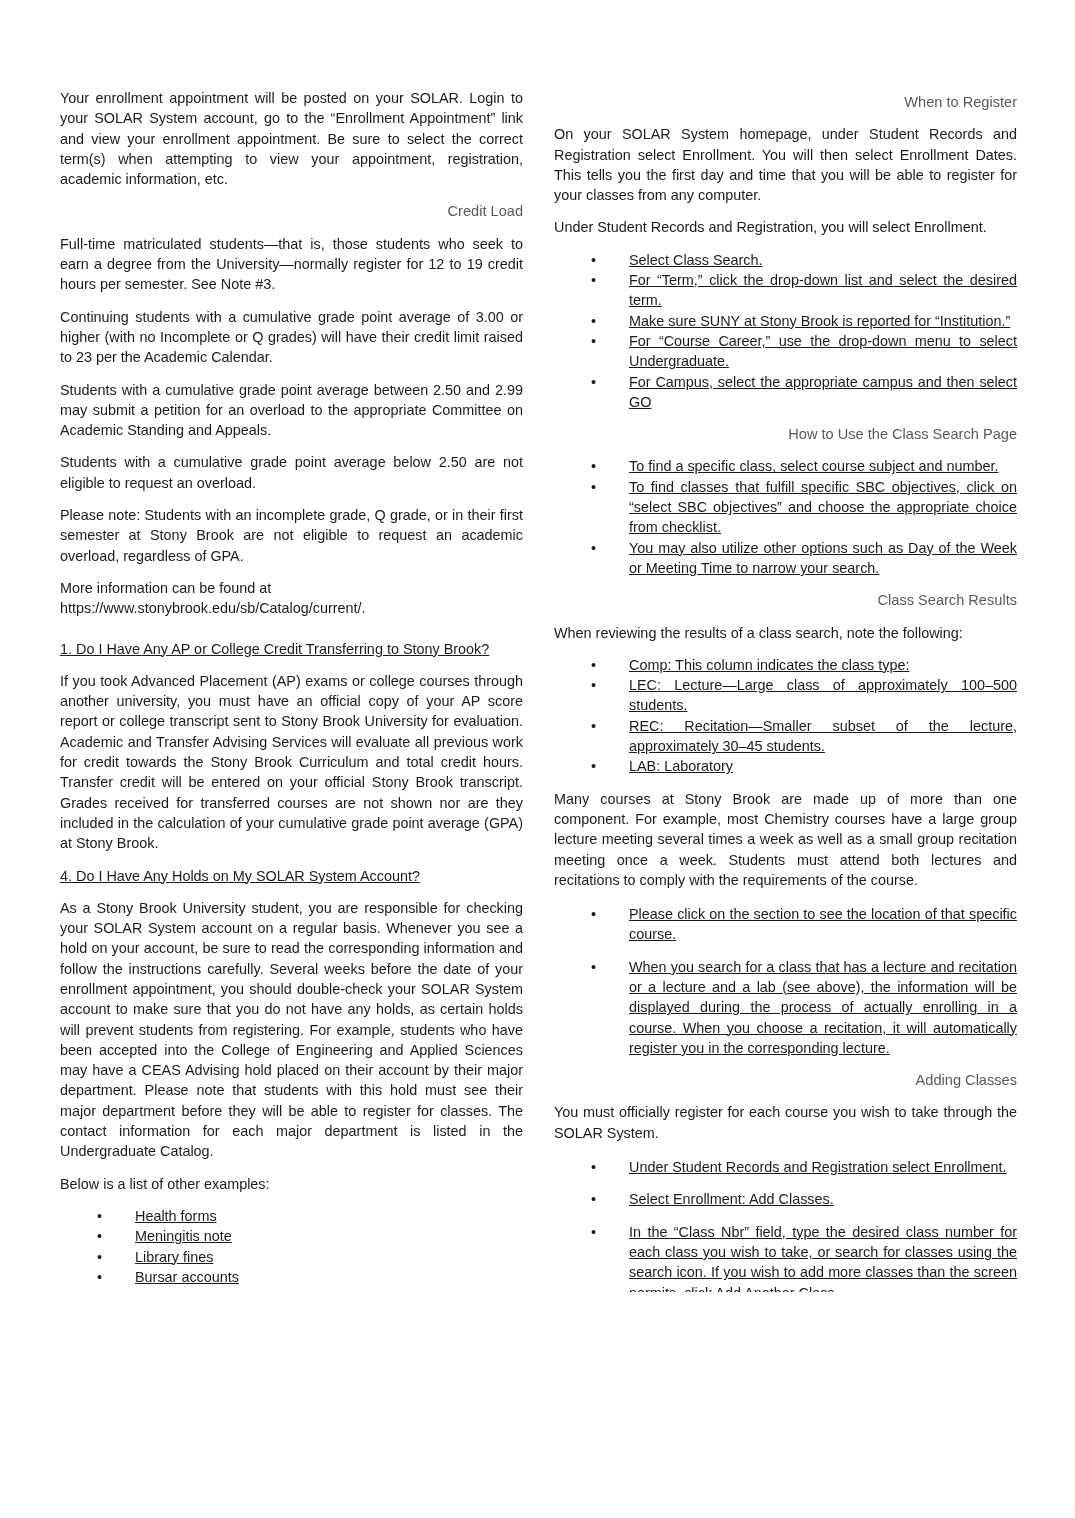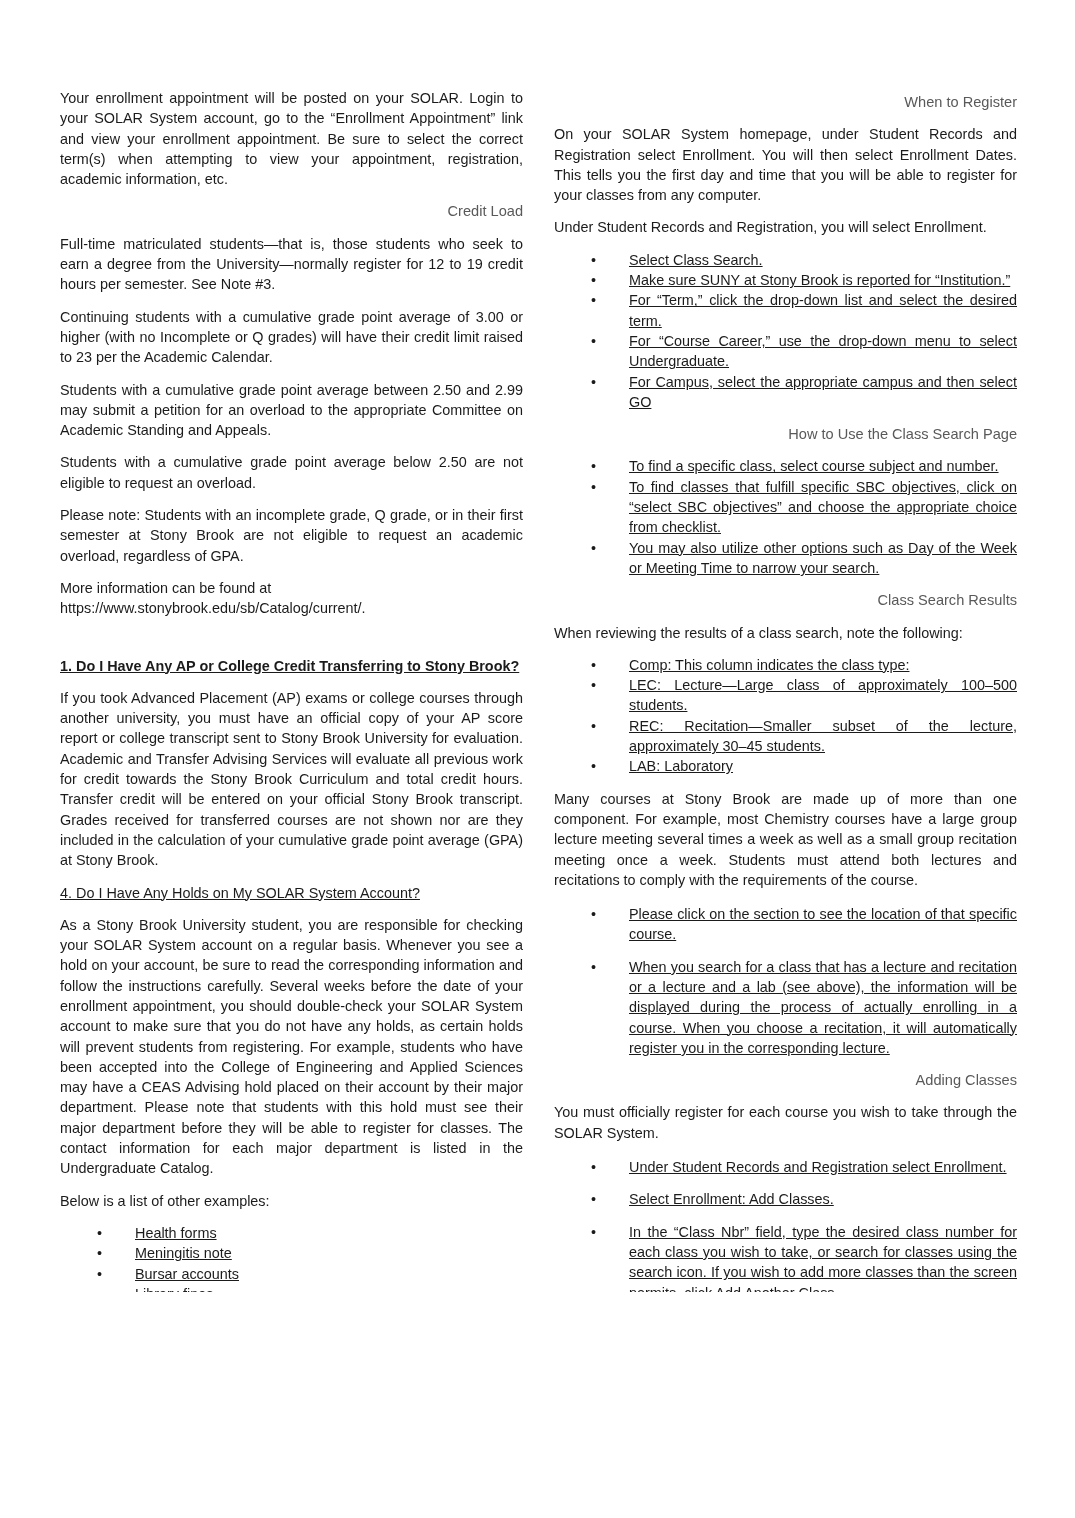--- a/index.html
+++ b/index.html
@@ -33,21 +33,21 @@
     margin: 4px 0 12px 0;
     text-align: right;
   }
   .qhead {
     font-weight: 400;
     font-size: 14.4px;
     text-decoration: underline;
     margin: 8px 0 12px 0;
     text-align: left;
   }
-  .qhead.extra-top { margin-top: 37px; font-weight: bold; }
+  .qhead.extra-top { margin-top: 20px; }
   .bold-title {
     font-weight: 700;
     font-size: 15.6px;
     margin: 8px 0 0 0;
     text-align: left;
   }
   ul.bullets {
     list-style: none;
     margin: 0 0 12px 0;
     padding: 0 0 0 37px;
@@ -109,36 +109,36 @@
       <h4 class="qhead extra-top">1. Do I Have Any AP or College Credit Transferring to Stony Brook?</h4>
       <p>If you took Advanced Placement (AP) exams or college courses through another university, you must have an official copy of your AP score report or college transcript sent to Stony Brook University for evaluation. Academic and Transfer Advising Services will evaluate all previous work for credit towards the Stony Brook Curriculum and total credit hours. Transfer credit will be entered on your official Stony Brook transcript. Grades received for transferred courses are not shown nor are they included in the calculation of your cumulative grade point average (GPA) at Stony Brook.</p>
 
       <h4 class="qhead">4. Do I Have Any Holds on My SOLAR System Account?</h4>
       <p>As a Stony Brook University student, you are responsible for checking your SOLAR System account on a regular basis. Whenever you see a hold on your account, be sure to read the corresponding information and follow the instructions carefully. Several weeks before the date of your enrollment appointment, you should double-check your SOLAR System account to make sure that you do not have any holds, as certain holds will prevent students from registering. For example, students who have been accepted into the College of Engineering and Applied Sciences may have a CEAS Advising hold placed on their account by their major department. Please note that students with this hold must see their major department before they will be able to register for classes. The contact information for each major department is listed in the Undergraduate Catalog.</p>
       <p>Below is a list of other examples:</p>
 
       <ul class="bullets">
         <li>Health forms</li>
         <li>Meningitis note</li>
+        <li>Library fines</li>
         <li>Bursar accounts</li>
-        <li>Library fines</li>
       </ul>
 
       <h2 class="bold-title">How to Register for Classes Using the SOLAR System</h2>
     </div>
 
     <div class="col">
       <h3 class="subhead">When to Register</h3>
       <p>On your SOLAR System homepage, under Student Records and Registration select Enrollment. You will then select Enrollment Dates. This tells you the first day and time that you will be able to register for your classes from any computer.</p>
 
       <p>Under Student Records and Registration, you will select Enrollment.</p>
       <ul class="bullets">
         <li>Select Class Search.</li>
+        <li>For “Term,” click the drop-down list and select the desired term.</li>
         <li>Make sure SUNY at Stony Brook is reported for “Institution.”</li>
-        <li>For “Term,” click the drop-down list and select the desired term.</li>
         <li>For “Course Career,” use the drop-down menu to select Undergraduate.</li>
         <li>For Campus, select the appropriate campus and then select GO</li>
       </ul>
 
       <h3 class="subhead">How to Use the Class Search Page</h3>
       <ul class="bullets">
         <li>To find a specific class, select course subject and number.</li>
         <li>To find classes that fulfill specific SBC objectives, click on “select SBC objectives” and choose the appropriate choice from checklist.</li>
         <li>You may also utilize other options such as Day of the Week or Meeting Time to narrow your search.</li>
       </ul>

